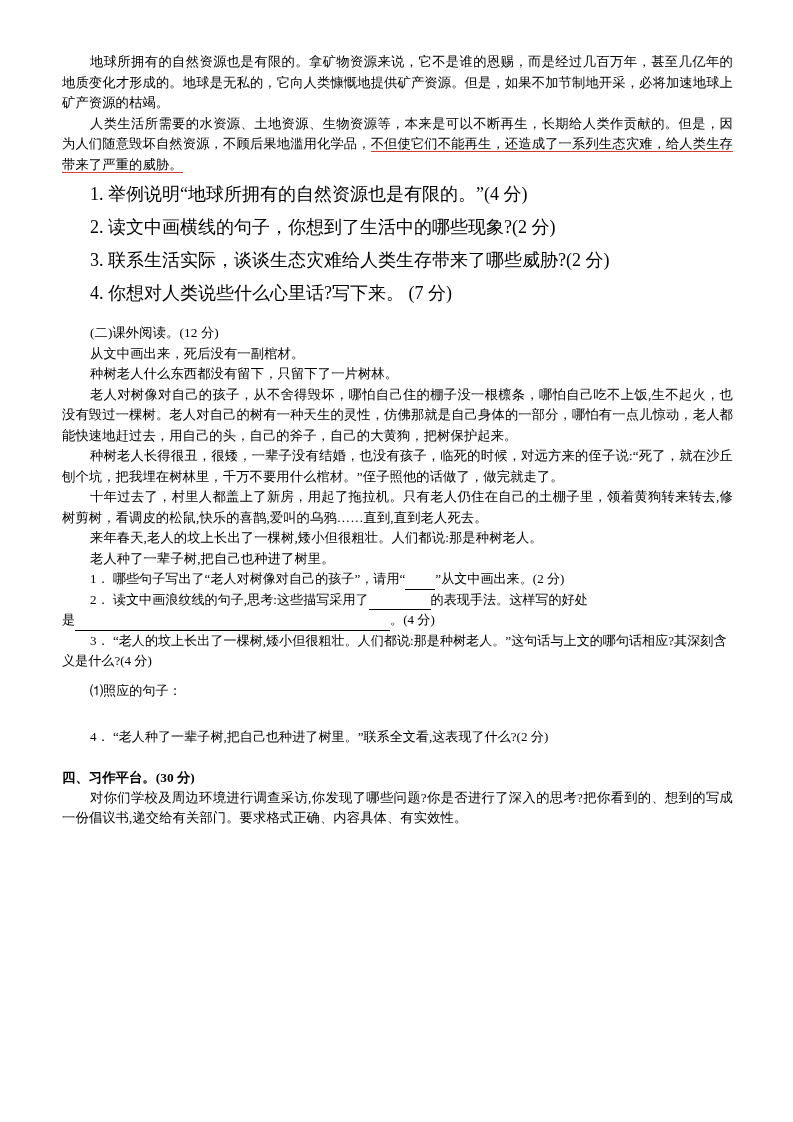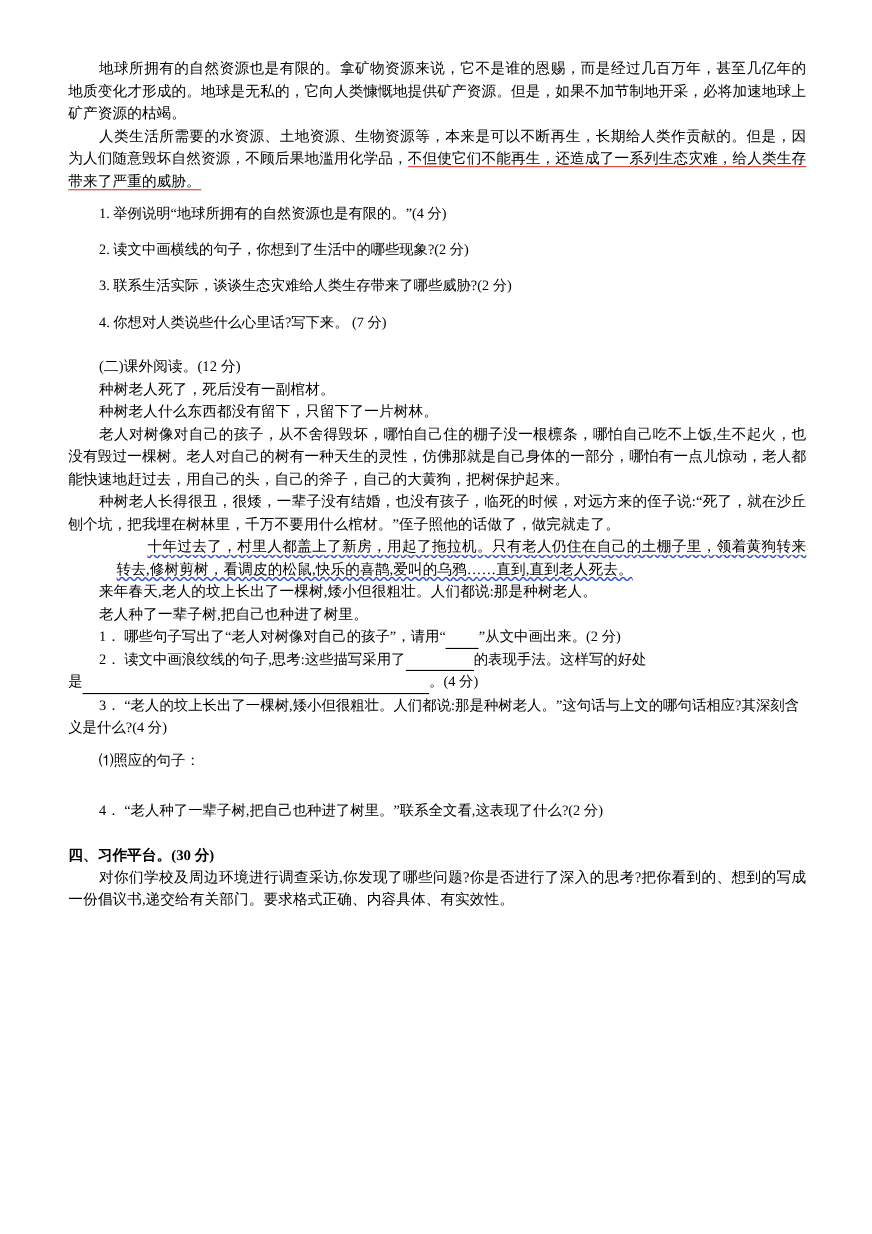--- a/index.html
+++ b/index.html
@@ -29,28 +29,26 @@
     margin: 0;
     letter-spacing: 0.1px;
   }
   .indent2 {
     text-indent: 28px;
   }
   .u-red {
     border-bottom: 1px solid #d63b2f;
   }
   .wavy-blue {
-    text-decoration: underline;
     text-decoration-style: wavy;
     text-decoration-color: #3355cc;
     text-underline-offset: 2px;
-    margin-left: 44px;
   }
   .q {
-    font-size: 13px;
+    font-size: 18px;
     line-height: 20px;
     margin: 0;
     text-indent: 28px;
   }
   .spacer-sm { height: 9px; }
   .spacer-md { height: 13px; }
   .spacer-lg { height: 20px; }
   .section-title {
     color: #000000;
     font-weight: bold;
@@ -90,21 +88,21 @@
   <div class="spacer-md"></div>
   <p class="q">2. 读文中画横线的句子，你想到了生活中的哪些现象?(2 分)</p>
   <div class="spacer-md"></div>
   <p class="q">3. 联系生活实际，谈谈生态灾难给人类生存带来了哪些威胁?(2 分)</p>
   <div class="spacer-md"></div>
   <p class="q">4. 你想对人类说些什么心里话?写下来。 (7 分)</p>
 
   <div class="spacer-lg"></div>
 
   <p class="para indent2">(二)课外阅读。(12 分)</p>
-  <p class="para indent2">种树老人死了，死后没有一副棺材。</p>
+  <p class="para indent2">从文中画出来，死后没有一副棺材。</p>
   <p class="para indent2">种树老人什么东西都没有留下，只留下了一片树林。</p>
   <p class="para indent2">老人对树像对自己的孩子，从不舍得毁坏，哪怕自己住的棚子没一根檩条，哪怕自己吃不上饭,生不起火，也没有毁过一棵树。老人对自己的树有一种天生的灵性，仿佛那就是自己身体的一部分，哪怕有一点儿惊动，老人都能快速地赶过去，用自己的头，自己的斧子，自己的大黄狗，把树保护起来。</p>
   <p class="para indent2">种树老人长得很丑，很矮，一辈子没有结婚，也没有孩子，临死的时候，对远方来的侄子说:“死了，就在沙丘刨个坑，把我埋在树林里，千万不要用什么棺材。”侄子照他的话做了，做完就走了。</p>
   <p class="para indent2 wavy-blue">十年过去了，村里人都盖上了新房，用起了拖拉机。只有老人仍住在自己的土棚子里，领着黄狗转来转去,修树剪树，看调皮的松鼠,快乐的喜鹊,爱叫的乌鸦……直到,直到老人死去。</p>
   <p class="para indent2">来年春天,老人的坟上长出了一棵树,矮小但很粗壮。人们都说:那是种树老人。</p>
   <p class="para indent2">老人种了一辈子树,把自己也种进了树里。</p>
 
   <p class="numline ind"><span>1． 哪些句子写出了“老人对树像对自己的孩子”，请用“</span><span class="blank b-30"></span><span>”从文中画出来。(2 分)</span></p>
 
   <p class="numline ind"><span>2． 读文中画浪纹线的句子,思考:这些描写采用了</span><span class="blank b-60"></span><span>的表现手法。这样写的好处</span></p>

